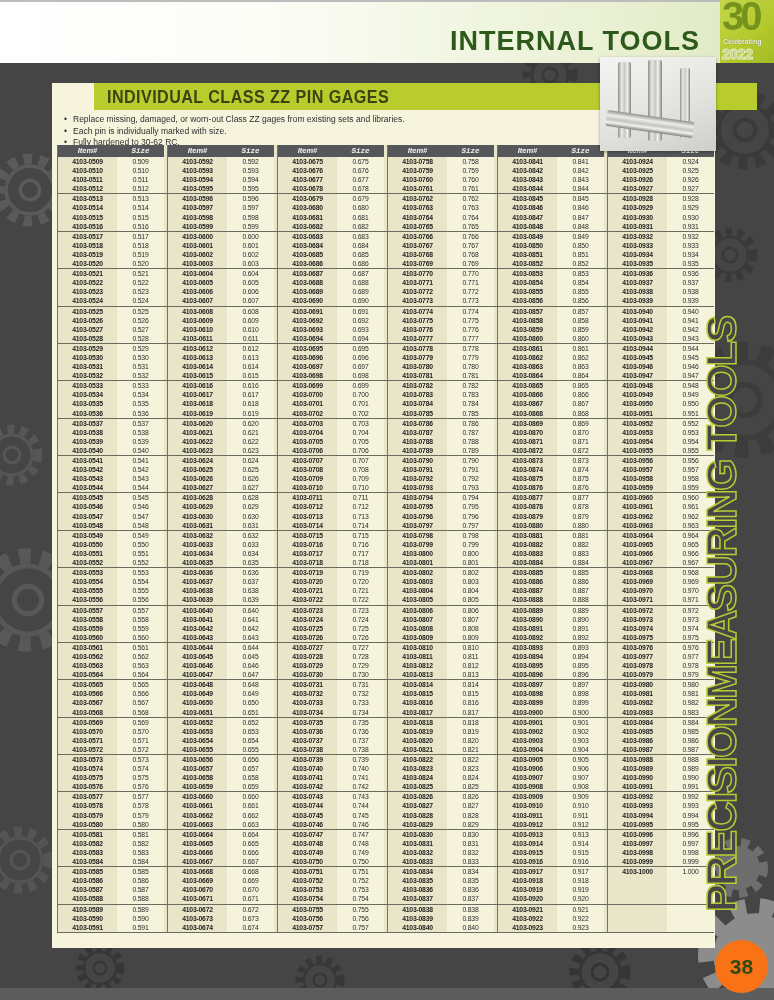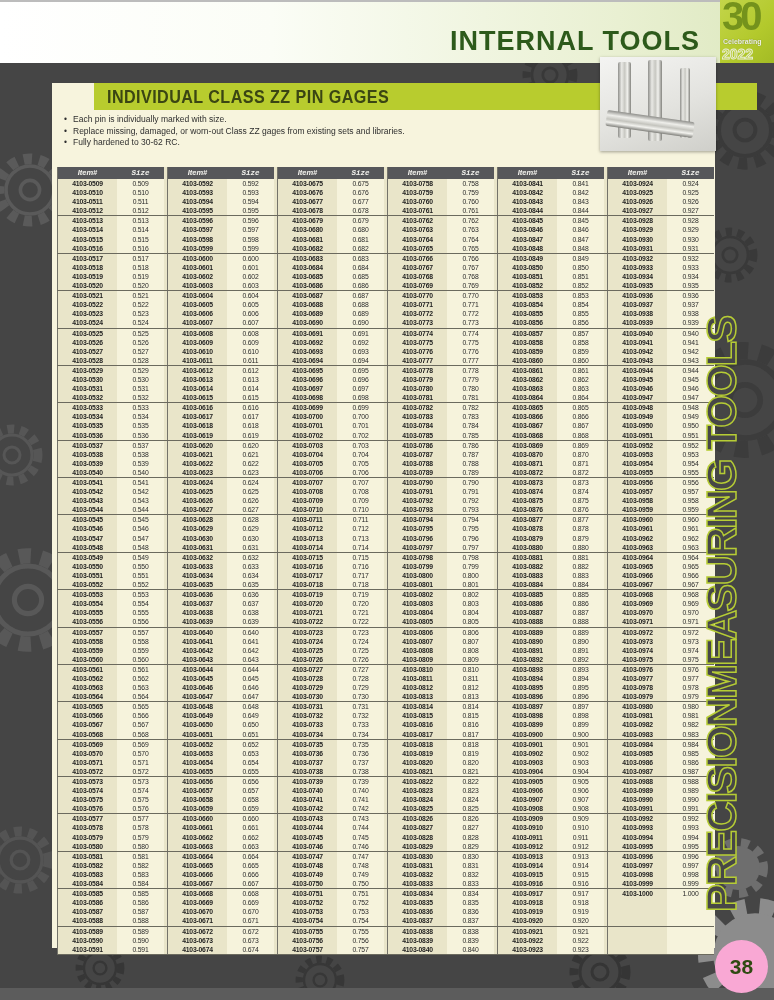--- a/index.html
+++ b/index.html
@@ -40,21 +40,21 @@
         box-shadow:0 1px 3px rgba(0,0,0,.35);}
   .pin{position:absolute;border-radius:2px;
        background:linear-gradient(90deg,#8f8f8b 0%,#e9e9e5 28%,#c7c7c1 52%,#f2f2ee 72%,#84847f 100%);}
   .pin.v1{left:18px;top:5px;width:13px;height:76px;}
   .pin.v2{left:48px;top:3px;width:14px;height:81px;}
   .pin.v3{left:80px;top:11px;width:10px;height:70px;}
   .pin.h1{left:6px;top:59px;width:88px;height:16px;transform:rotate(8deg);
           background:linear-gradient(180deg,#8f8f8b 0%,#eeeeea 30%,#c4c4be 55%,#f2f2ee 75%,#7f7f7a 100%);}
 
   
-  .gtable{position:absolute;left:5px;top:84px;width:657px;background:#e9e5c9;}
+  .gtable{position:absolute;left:5px;top:62px;width:657px;background:#e9e5c9;}
   .thead,.grow{display:flex;}
   .hseg{display:flex;height:12px;background:#56575a;border-left:1px solid #74736a;margin-left:3px;}
   .hseg.first{margin-left:0;}
   .hseg .hi,.hseg .hs{font-size:7.5px;font-weight:700;font-style:italic;color:#f4f4ef;
                       line-height:12px;text-align:center;}
   .hseg .hi{width:59px;}
   .hseg .hs{width:47px;font-family:Liberation Mono, monospace;}
   .group{border-bottom:1px solid #6b6a5e;display:flex;}
   .gseg{border-left:1px solid #74736a;margin-left:3px;}
   .gseg.first{margin-left:0;}
@@ -65,21 +65,21 @@
 
   
   .side-text{position:absolute;left:698px;top:382px;height:530px;z-index:3;
              writing-mode:vertical-rl;transform:rotate(180deg);
              font-size:42px;font-weight:700;letter-spacing:-2px;color:#474747;
              -webkit-text-stroke:1.5px #b6cc35;white-space:nowrap;}
 
   
   .bottom-strip{position:absolute;left:0;top:988px;width:774px;height:12px;background:#5c5c5c;z-index:1;}
   .page-badge{position:absolute;left:715px;top:940px;width:53px;height:53px;border-radius:50%;
-              background:#f9a8d4;z-index:5;text-align:center;line-height:53px;
+              background:#f97316;z-index:5;text-align:center;line-height:53px;
               font-size:21px;font-weight:800;color:#2f4a12;}
 </style>
 </head>
 <body>
 
 <div class="page">
 
   <svg class="gears" width="774" height="1000">
     <defs>
       <g id="gear">
@@ -147,22 +147,22 @@
     <div class="cel">Celebrating</div>
     <div class="yr">2022</div>
   </div>
 
   <div class="panel">
     <div class="titlebar">
       <span class="t">INDIVIDUAL CLASS ZZ PIN GAGES</span>
     </div>
 
     <div class="bullets left">
+      <div class="li">Replace missing, damaged, or worn-out Class ZZ gages from existing sets and libraries.</div>
       <div class="li">Each pin is individually marked with size.</div>
-      <div class="li">Replace missing, damaged, or worn-out Class ZZ gages from existing sets and libraries.</div>
       <div class="li">Fully hardened to 30-62 RC.</div>
     </div>
 
     <div class="gtable" id="gtable">
       <div class="thead" id="thead">
           <div class="hseg first">
             <div class="hi">Item#</div>
             <div class="hs">Size</div>
           </div>
           <div class="hseg">

